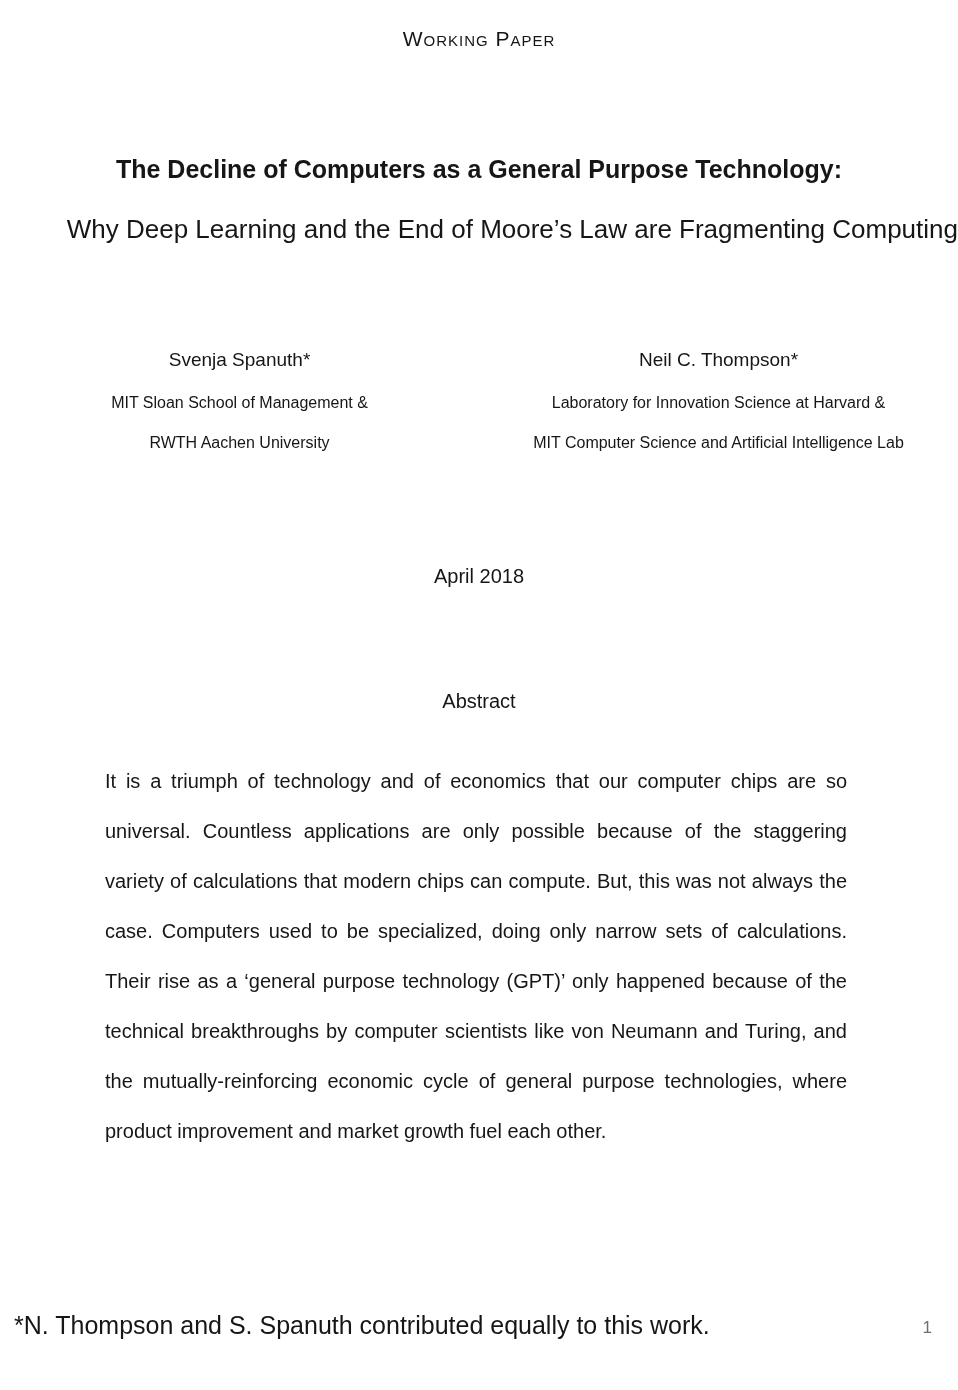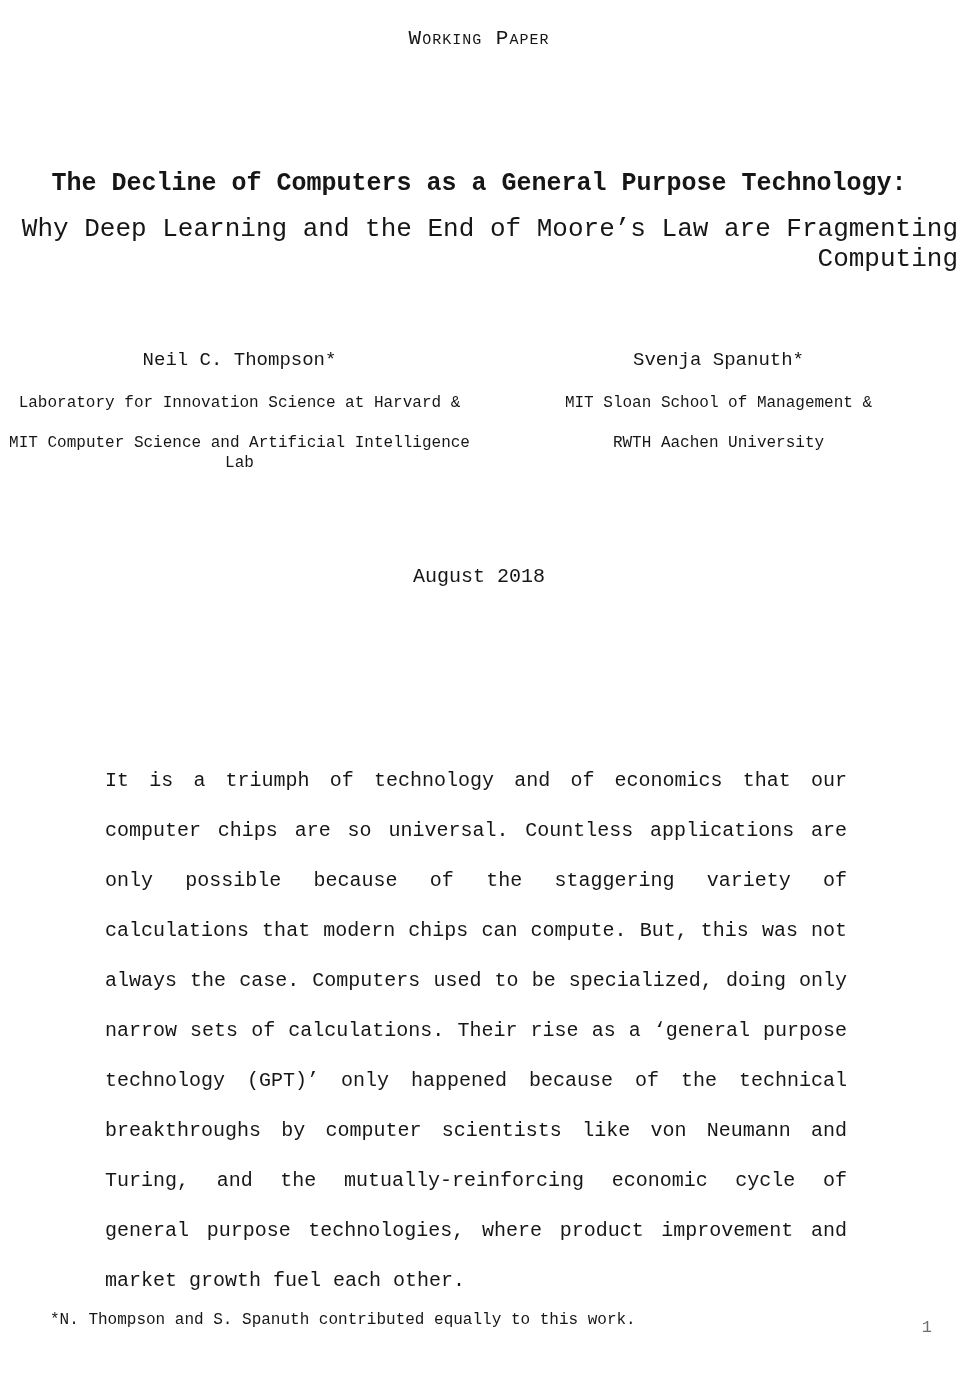--- a/index.html
+++ b/index.html
@@ -7,42 +7,42 @@
     padding: 0;
     background: #ffffff;
   }
   .page {
     position: relative;
     width: 958px;
     height: 1390px;
     margin: 0 auto;
     background: #ffffff;
     color: #161616;
-    font-family: Liberation Mono, monospace;
+    font-family: Liberation Sans, sans-serif;
     overflow: hidden;
   }
   .running-head {
     position: absolute;
     top: 27px;
     left: 0;
     right: 0;
     text-align: center;
     font-size: 21px;
     font-variant: small-caps;
     letter-spacing: 1px;
   }
   .title-line1 {
     position: absolute;
     top: 151px;
     left: 0;
     right: 0;
     text-align: center;
     font-size: 25px;
     font-weight: bold;
-    margin: 18px;
+    margin: 4px;
   }
   .title-line2 {
     position: absolute;
     top: 214px;
     left: 0;
     right: 0;
     text-align: right;
     font-size: 26px;
     font-weight: normal;
   }
@@ -99,22 +99,21 @@
   .abstract-body p {
     margin: 8px;
   }
   .abstract-body p + p {
     margin-top: 20px;
   }
   .footnote {
     position: absolute;
     left: 14px;
     top: 1311px;
-    font-size: 16px;
-    margin-left: 36px;
+    font-size: 25px;
   }
   .page-number {
     position: absolute;
     right: 26px;
     top: 1318px;
     font-size: 17px;
     color: #6e6e6e;
   }
 </style>
 </head>
@@ -123,33 +122,34 @@
 <div class="page">
 
   <div class="running-head">Working Paper</div>
 
   <h1 class="title-line1">The Decline of Computers as a General Purpose Technology:</h1>
 
   <div class="title-line2">Why Deep Learning and the End of Moore’s Law are Fragmenting Computing</div>
 
   <div class="authors-row">
     <div class="author-col">
+      <div class="author-name">Svenja Spanuth*</div>
+      <div class="author-affil">MIT Sloan School of Management &amp;</div>
+      <div class="author-affil">RWTH Aachen University</div>
+    </div>
+    <div class="author-col">
       <div class="author-name">Neil C. Thompson*</div>
       <div class="author-affil">Laboratory for Innovation Science at Harvard &amp;</div>
       <div class="author-affil">MIT Computer Science and Artificial Intelligence Lab</div>
     </div>
-    <div class="author-col">
-      <div class="author-name">Svenja Spanuth*</div>
-      <div class="author-affil">MIT Sloan School of Management &amp;</div>
-      <div class="author-affil">RWTH Aachen University</div>
-    </div>
   </div>
 
-  <div class="paper-date">August 2018</div>
+  <div class="paper-date">April 2018</div>
 
+  <h2 class="abstract-heading">Abstract</h2>
 
   <div class="abstract-body">
     <p>It is a triumph of technology and of economics that our computer chips are so universal. Countless applications are only possible because of the staggering variety of calculations that modern chips can compute. But, this was not always the case. Computers used to be specialized, doing only narrow sets of calculations. Their rise as a ‘general purpose technology (GPT)’ only happened because of the technical breakthroughs by computer scientists like von Neumann and Turing, and the mutually-reinforcing economic cycle of general purpose technologies, where product improvement and market growth fuel each other.</p>
   </div>
 
   <div class="footnote">*N. Thompson and S. Spanuth contributed equally to this work.</div>
 
   <div class="page-number">1</div>
 
 </div>

